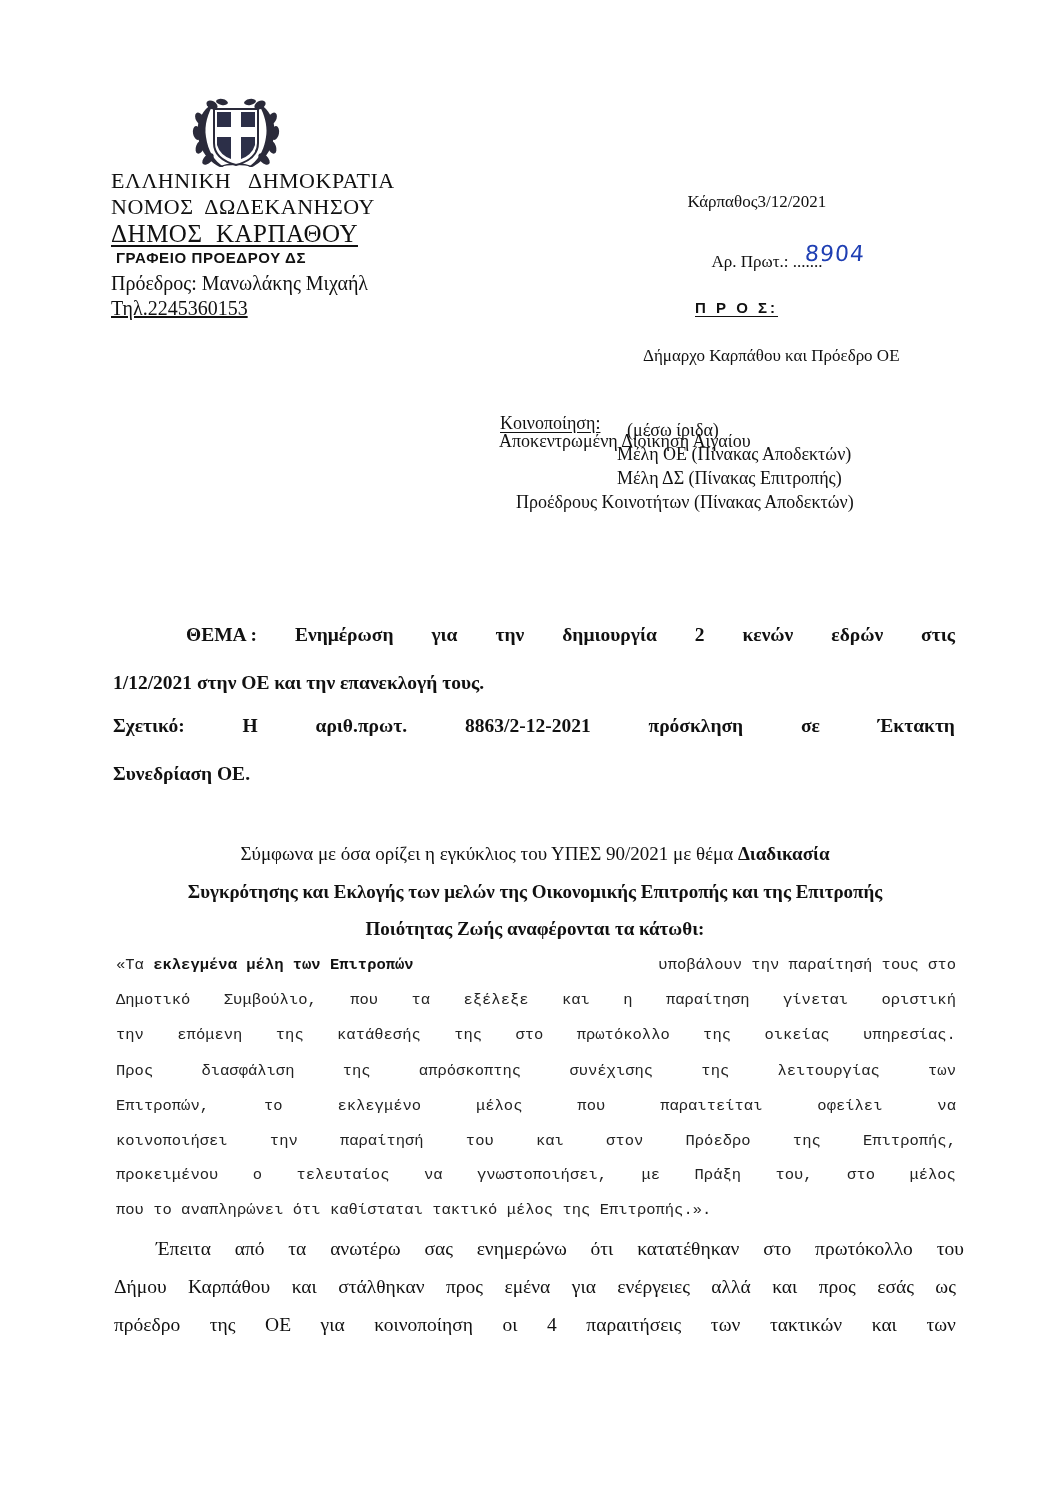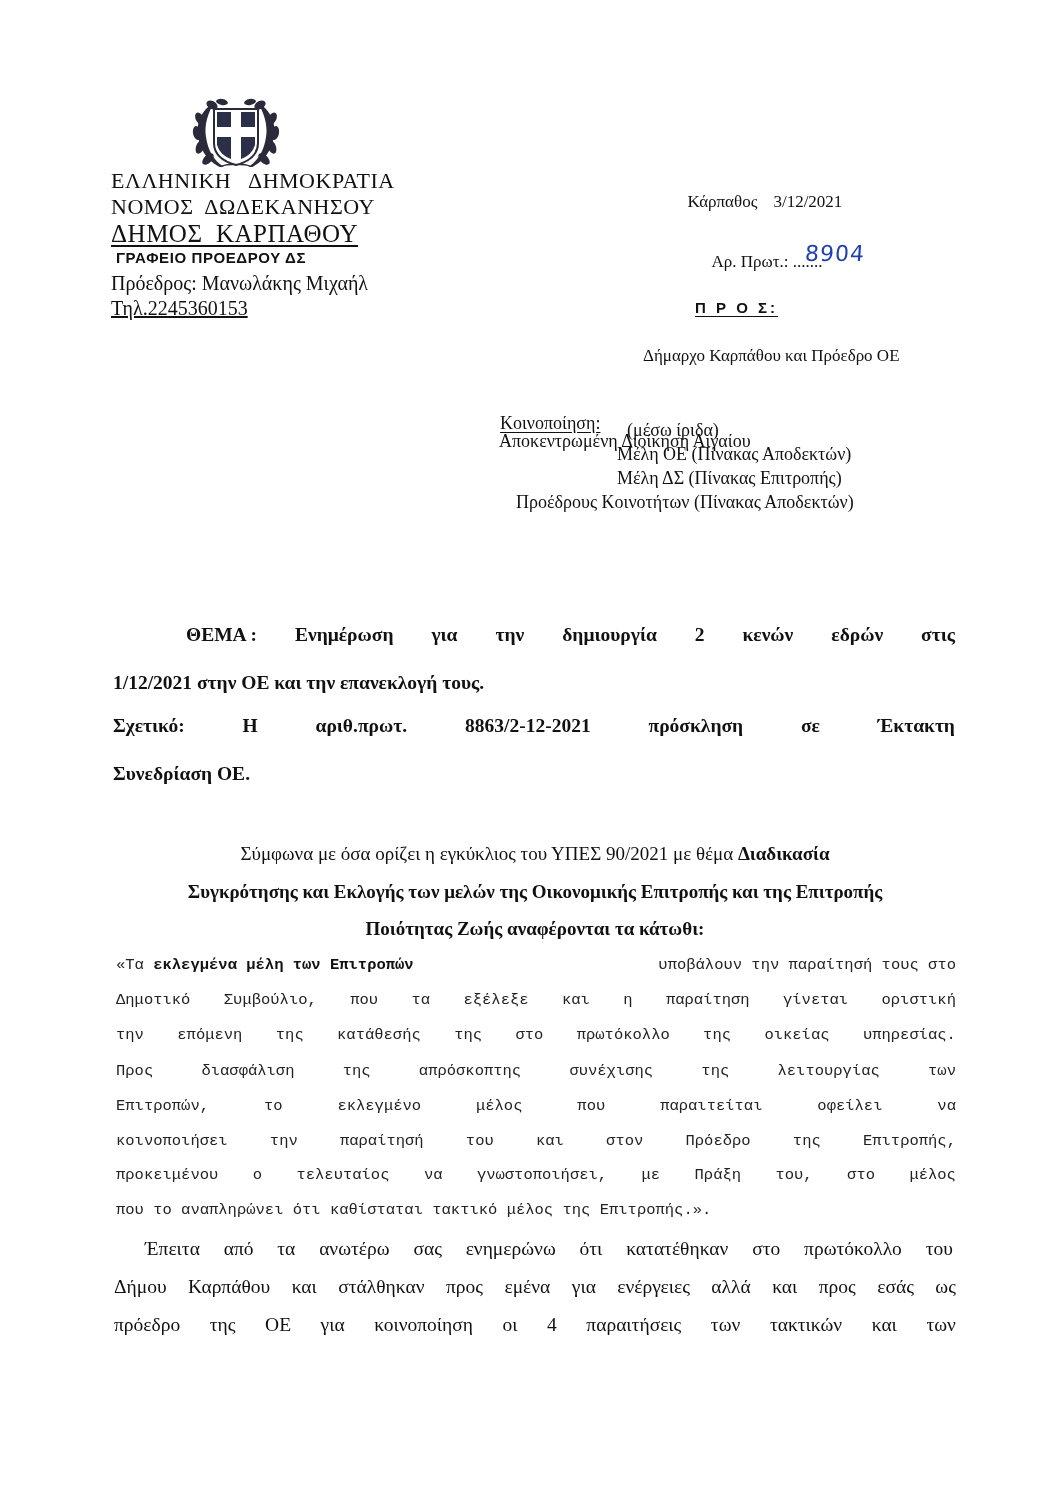--- a/index.html
+++ b/index.html
@@ -51,21 +51,21 @@
     }
     #hdr-president { top: 273px; font-size: 20px; letter-spacing: 0; }
     #hdr-phone { top: 298px; font-size: 20px; letter-spacing: 0; text-decoration: underline; }
 
     
     #place-date {
       left: 679px; top: 172px;
       font-size: 17px;
       white-space: pre;
     }
-    #place-date .date { margin-left: 16px; }
+    #place-date .date { margin-left: 0; }
 
     #protocol {
       left: 704px; top: 227px;
       font-size: 17px;
       white-space: pre;
     }
     #protocol .dots { letter-spacing: 0px; }
     #protocol .handwritten {
       color: #1f3fb3;
       font-family: "DejaVu Sans", sans-serif;
@@ -178,21 +178,21 @@
       left: 114px;
       width: 842px;
       font-size: 19.5px;
       line-height: 1;
       white-space: nowrap;
     }
     .body-line.justify {
       display: flex;
       justify-content: space-between;
     }
-    #body-line-0 { top: 1239px; left: 145px; width: 808px; }
+    #body-line-0 { top: 1239px; left: 156px; width: 808px; }
     #body-line-1 { top: 1277px; }
     #body-line-2 { top: 1315px; }
   </style>
 </head>
 <body>
 
 <svg id="emblem" class="abs" viewBox="0 0 92 76">
 
   <g fill="#2a2a3a">
     <path d="M30 70 C14 62 6 46 8 28 C10 18 16 10 24 6 C18 16 14 28 16 40 C18 54 24 64 34 70 Z"></path>

